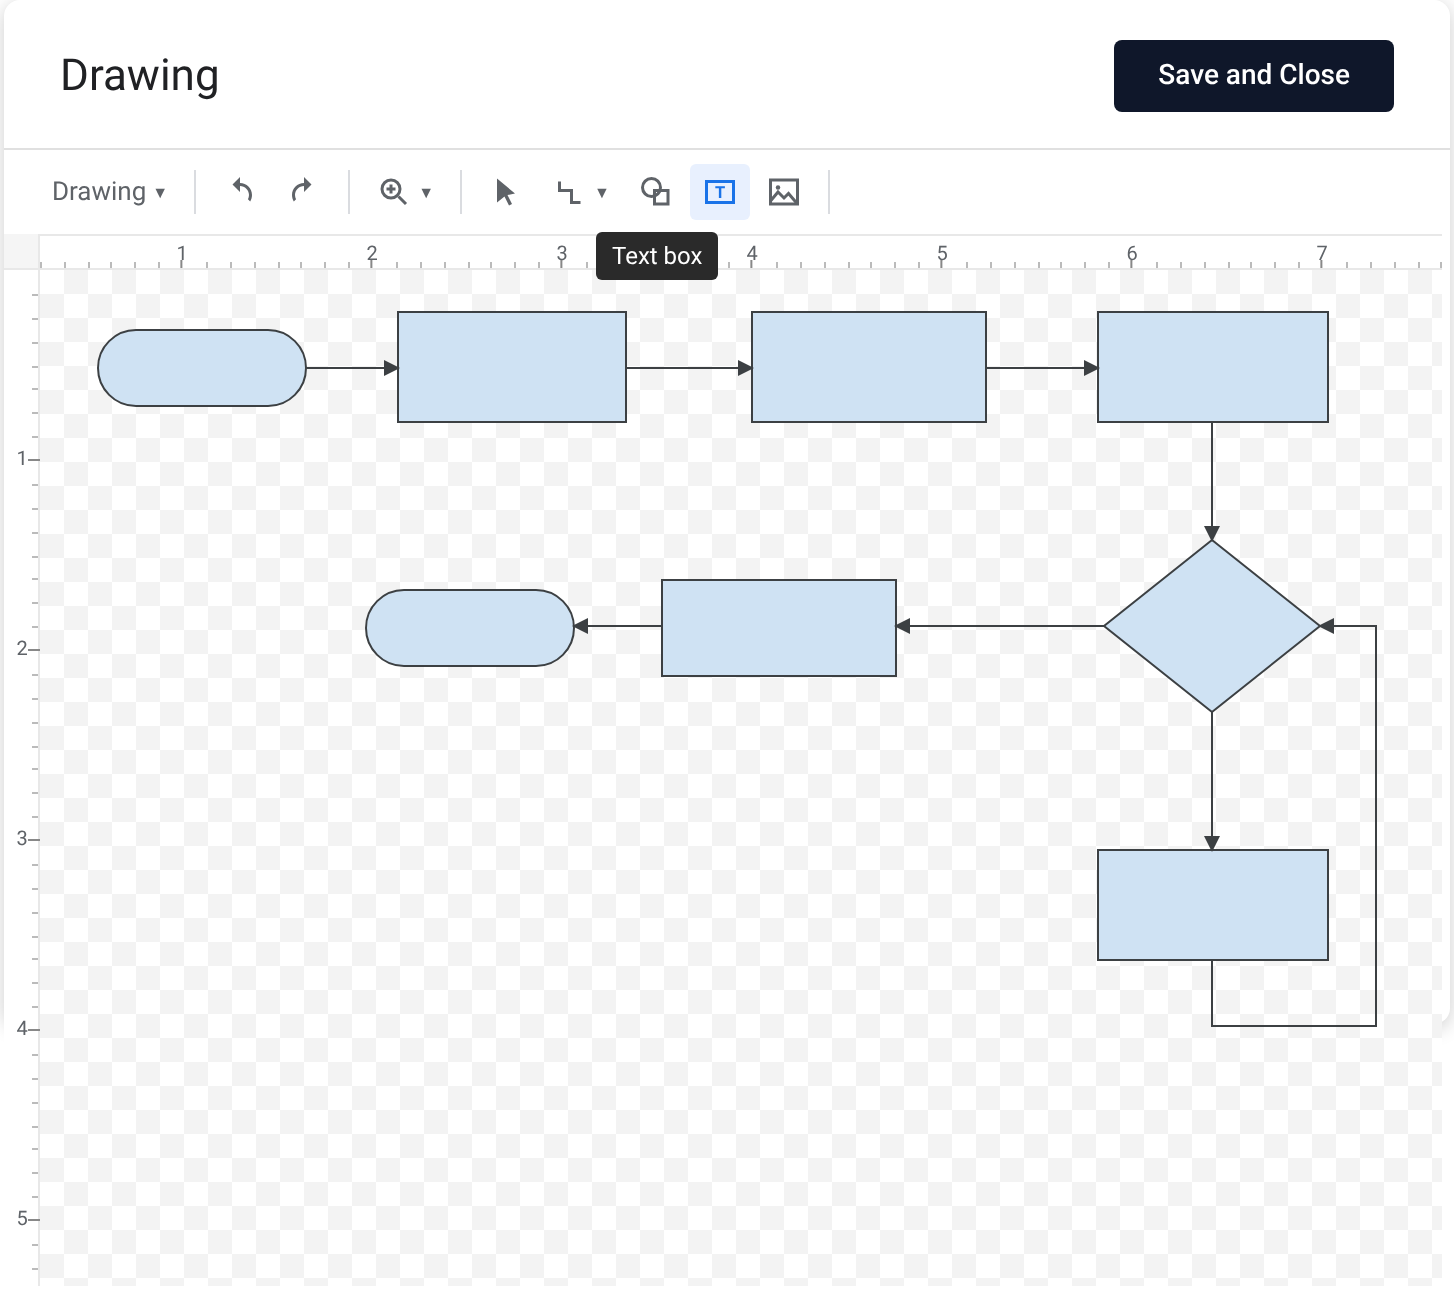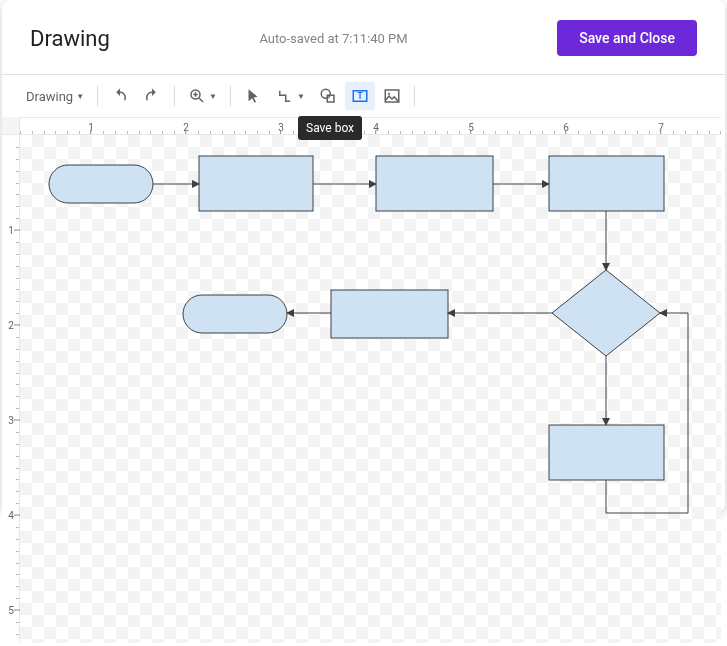--- a/index.html
+++ b/index.html
@@ -1,21 +1,21 @@
 <!DOCTYPE html>
 <html><head>
 <meta charset="utf-8">
 <style>
 * { box-sizing: border-box; margin: 0; padding: 0; }
 body { font-family: "Google Sans", Roboto, Arial, sans-serif; background: #fff; width: 727px; height: 646px; overflow: hidden; position: relative; }
 .dialog { width: 723px; height: 512px; background: #fff; box-shadow: 0 2px 10px rgba(0,0,0,0.2); border-radius: 8px; margin: 0 auto; position: relative; }
 .header { display: flex; align-items: center; justify-content: space-between; padding: 20px 28px 18px 28px; border-bottom: 1px solid #e0e0e0; }
 .title { font-size: 22px; color: #202124; font-weight: 400; }
 .autosave { font-size: 13px; color: #80868b; }
-.save-btn { background: #6d28d9; color: #fff; border: none; border-radius: 4px; padding: 10px 22px; font-size: 14px; font-weight: 500; cursor: pointer; font-family: inherit; }
+.save-btn { background: #0f172a; color: #fff; border: none; border-radius: 4px; padding: 10px 22px; font-size: 14px; font-weight: 500; cursor: pointer; font-family: inherit; }
 .toolbar { display: flex; align-items: center; padding: 6px 18px; gap: 2px; height: 42px; }
 .tb-btn { background: none; border: none; padding: 5px 6px; display: flex; align-items: center; justify-content: center; cursor: pointer; border-radius: 3px; min-width: 28px; height: 28px; color: #5f6368; font-size: 13px; font-family: inherit; }
 .tb-btn.active { background: #e8f0fe; color: #1a73e8; }
 .tb-sep { width: 1px; height: 22px; background: #dadce0; margin: 0 5px; }
 .dropdown-arrow { font-size: 8px; margin-left: 3px; color: #5f6368; }
 .ruler-h { height: 18px; background: #fff; border-top: 1px solid #e8e8e8; border-bottom: 1px solid #e8e8e8; position: relative; margin-left: 18px; margin-right: 4px; overflow: hidden; }
 .ruler-corner { position:absolute; left:0; top:0; width:18px; height:18px; background:#f5f5f5; border-right:1px solid #e8e8e8; border-bottom:1px solid #e8e8e8; }
 .ruler-v { width: 18px; background: #fff; border-right: 1px solid #e8e8e8; position: absolute; left: 0; top: 0; bottom: 0; }
 .canvas-wrap { position: relative; height: calc(646px - 78px - 42px - 18px); }
 .canvas { position: absolute; left: 18px; right: 4px; top: 0; bottom: 0; overflow: hidden; background-color: #fff; background-image:
@@ -32,21 +32,20 @@
 .vtick .t1 { position:absolute; right:0; height:1px; width:6px; background:#888; }
 .vmin { position:absolute; right:0; height:1px; width:3px; background:#bbb; }
 svg.icon { width:18px; height:18px; }
 </style>
 </head>
 <body>
 
 <div class="dialog">
   <div class="header">
     <div class="title">Drawing</div>
-    <div class="autosave">Auto-saved at 7:11:40 PM</div>
     <button class="save-btn">Save and Close</button>
   </div>
 
   <div class="toolbar">
     <button class="tb-btn">
       <span>Drawing</span>
       <span class="dropdown-arrow">▼</span>
     </button>
     <div class="tb-sep"></div>
     <button class="tb-btn">
@@ -272,13 +271,13 @@
           <polyline points="586,76 586,135" class="conn" marker-end="url(#arrow)"></polyline>
           <polyline points="532,178 428,178" class="conn" marker-end="url(#arrow)"></polyline>
           <polyline points="311,178 267,178" class="conn" marker-end="url(#arrow)"></polyline>
           <polyline points="586,221 586,290" class="conn" marker-end="url(#arrow)"></polyline>
           <polyline points="586,345 586,378 668,378 668,178 640,178" class="conn" marker-end="url(#arrow)"></polyline>
         </svg>
     </div>
   </div>
 </div>
 
-<div class="tooltip">Save box</div>
+<div class="tooltip">Text box</div>
 
 </body></html>

